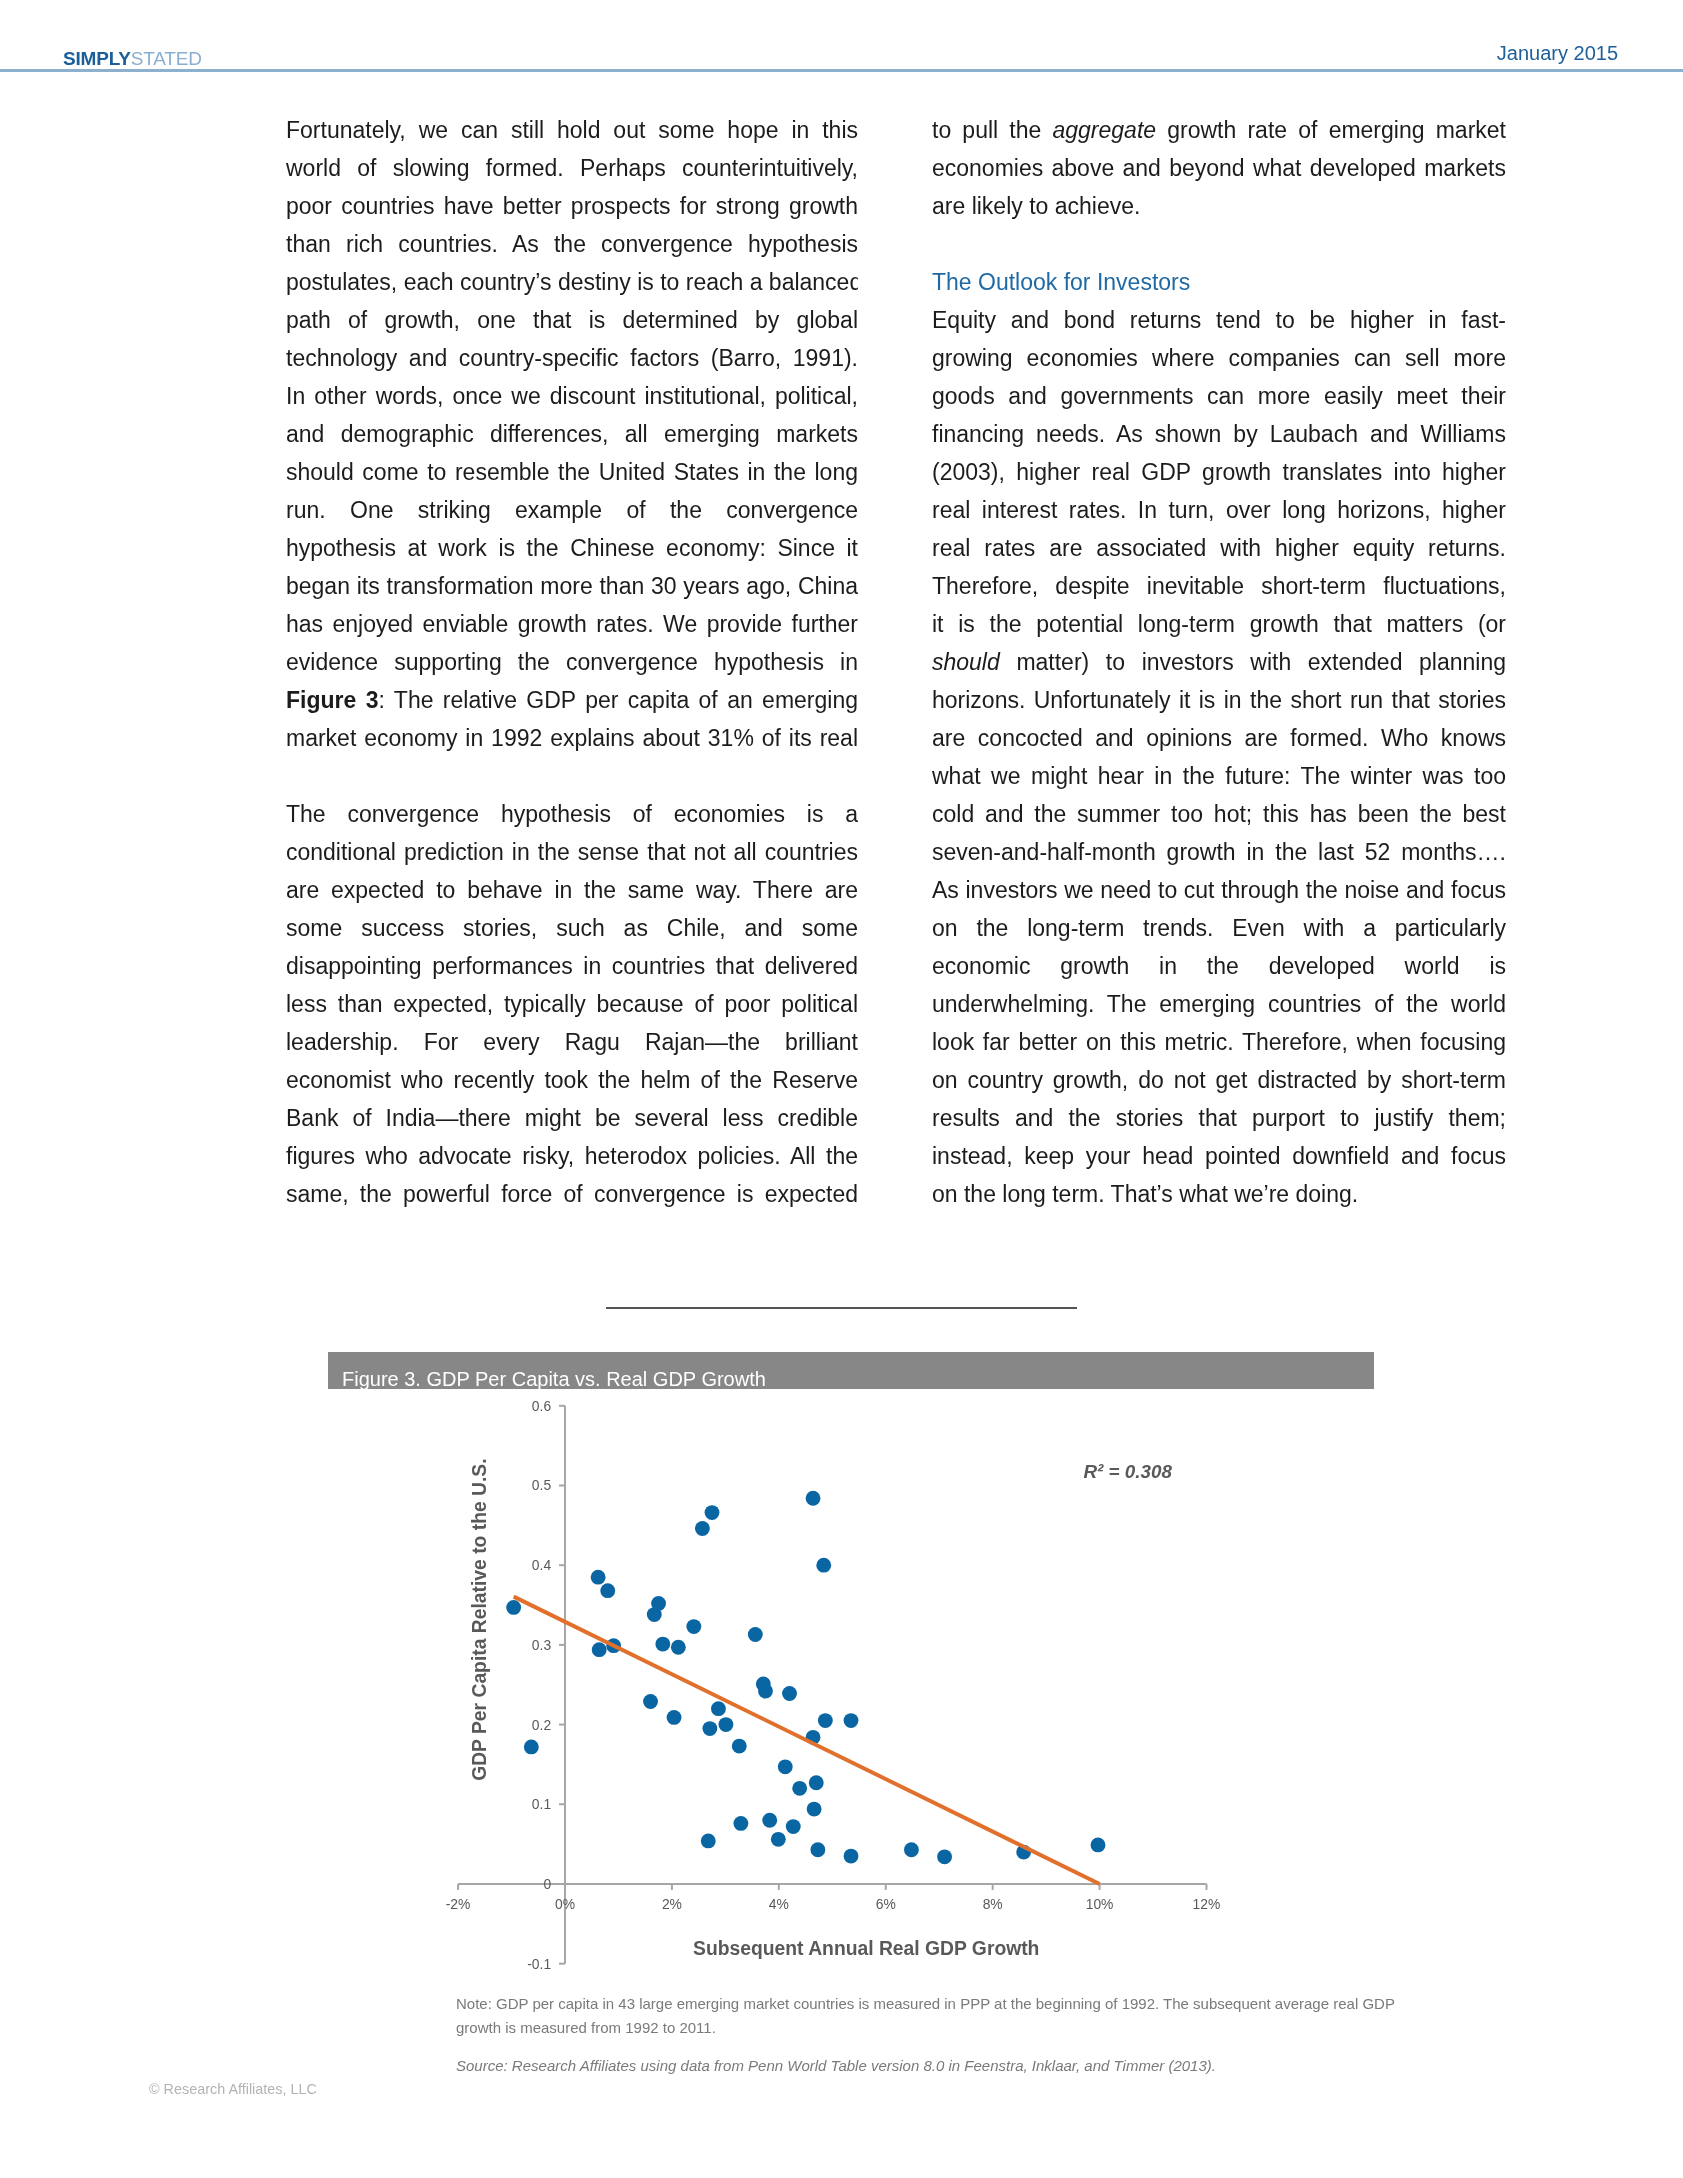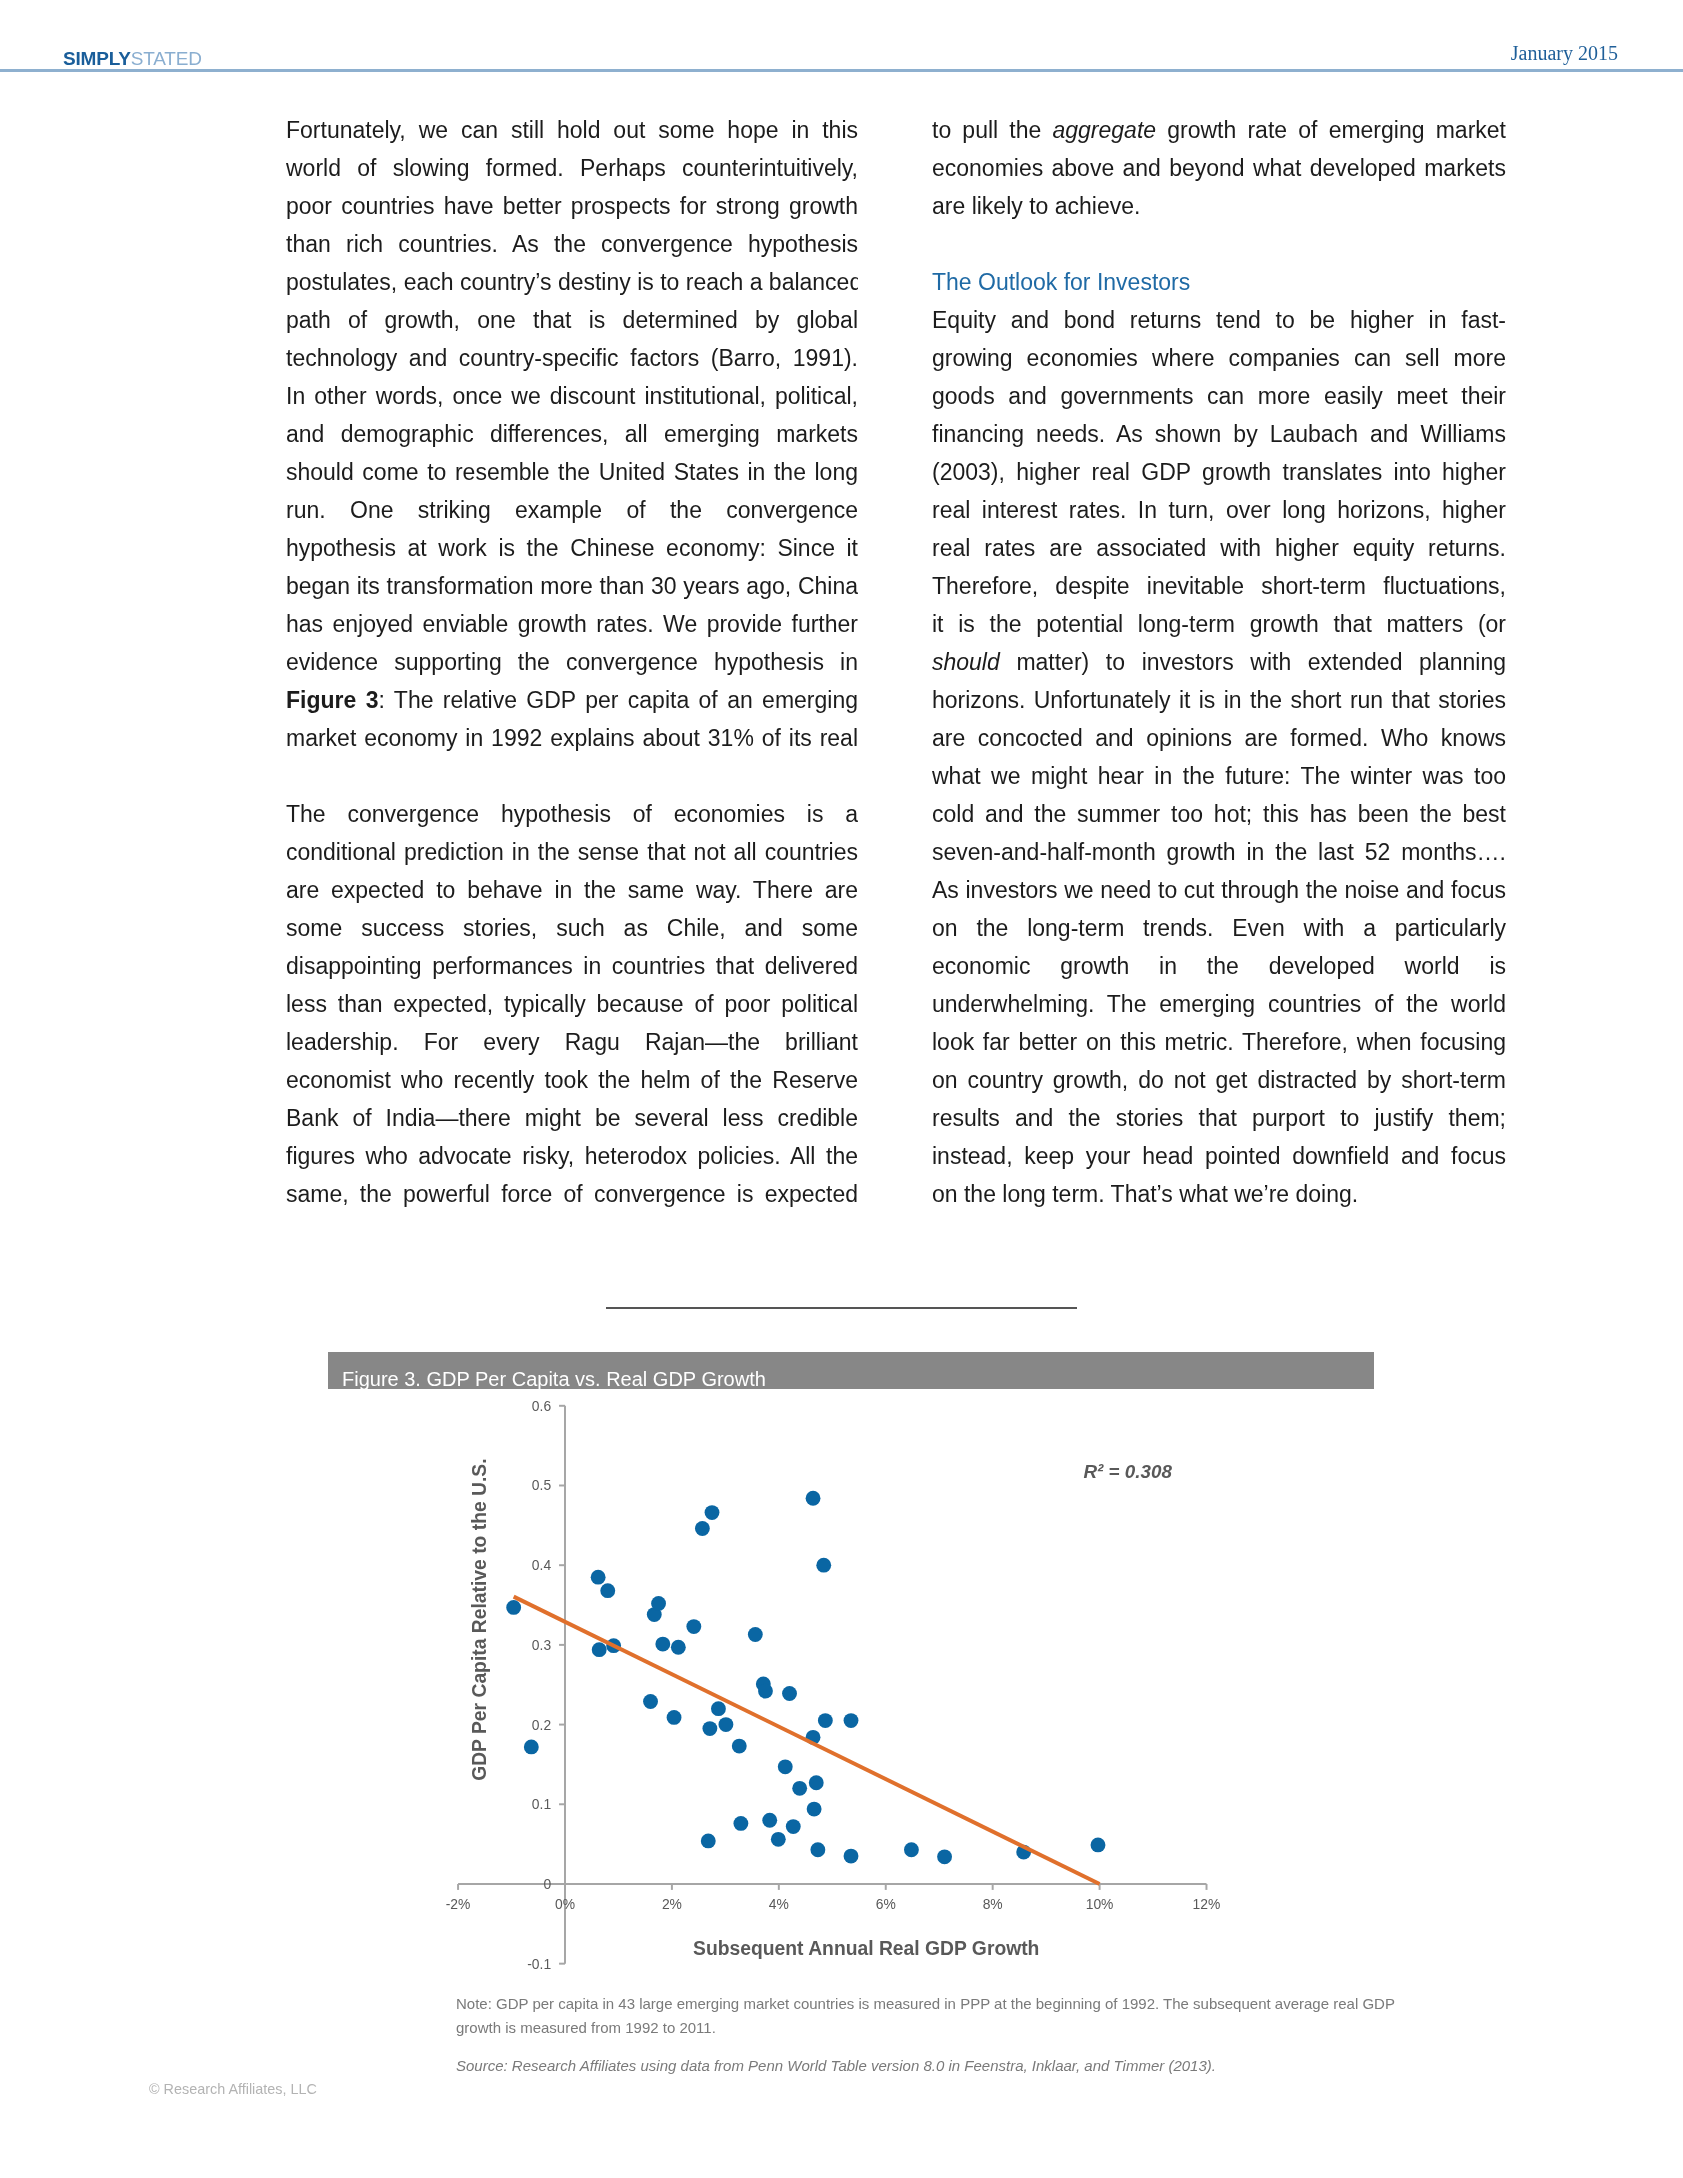--- a/index.html
+++ b/index.html
@@ -1,20 +1,20 @@
 <!DOCTYPE html>
 <html><head>
 <meta charset="utf-8">
 <style>
   html, body { margin:0; padding:0; background:#ffffff; }
   body { width:1683px; height:2178px; position:relative; overflow:hidden; font-family:"DejaVu Sans", sans-serif; color:#1a1a1a; }
   .hdr-brand { position:absolute; left:63px; top:42px; font-family:"Liberation Sans", sans-serif; font-size:19px; letter-spacing:-0.2px;margin-top:6px; }
   .hdr-brand .b1 { color:#1a5e9a; font-weight:bold; }
   .hdr-brand .b2 { color:#8aaed0; }
-  .hdr-date { position:absolute; right:65px; top:42px; font-family:Liberation Serif, serif; font-size:20px; color:#1f5f99; }
+  .hdr-date { position:absolute; right:65px; top:42px; font-family:Liberation Sans, sans-serif; font-size:20px; color:#1f5f99; }
   .hdr-rule { position:absolute; left:0; top:69px; width:1683px; height:3px; background:#8eb0cf; }
 
   .col { position:absolute; width:572px; font-family:"Liberation Sans", sans-serif; font-size:23px; color:#1c1c1c;margin-left:46px; }
   .col-left { left:240px; top:111px; }
   .col-right { left:886px; top:111px; width:574px; }
   .ln { height:38px; line-height:38px; white-space:nowrap; text-align:justify; text-align-last:justify; overflow:hidden; }
   .ln.last { text-align-last:left; }
   .ln.blank { }
   .ln .em { font-style:italic; }
   .ln .strong { font-weight:bold; }

